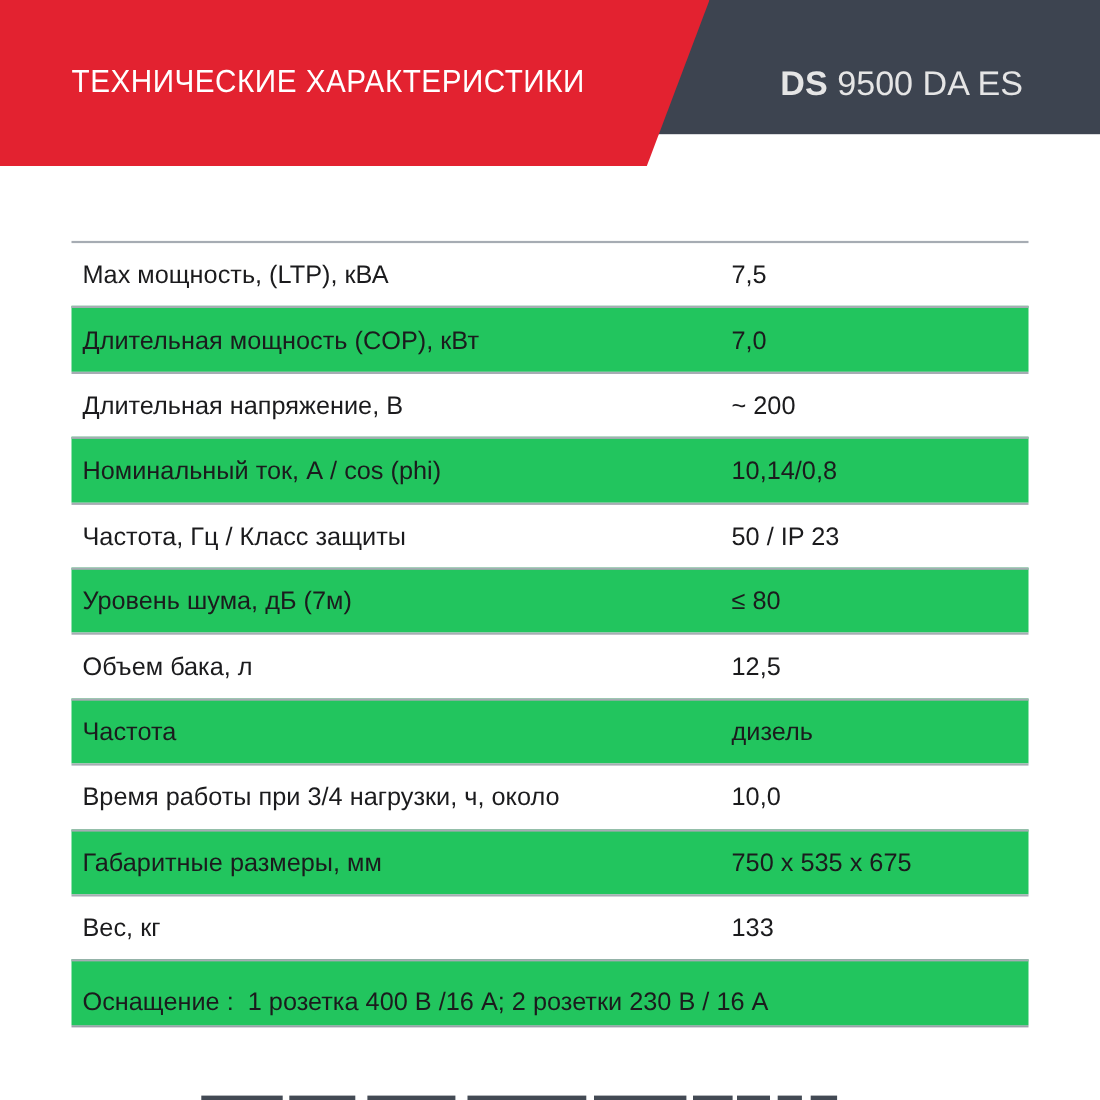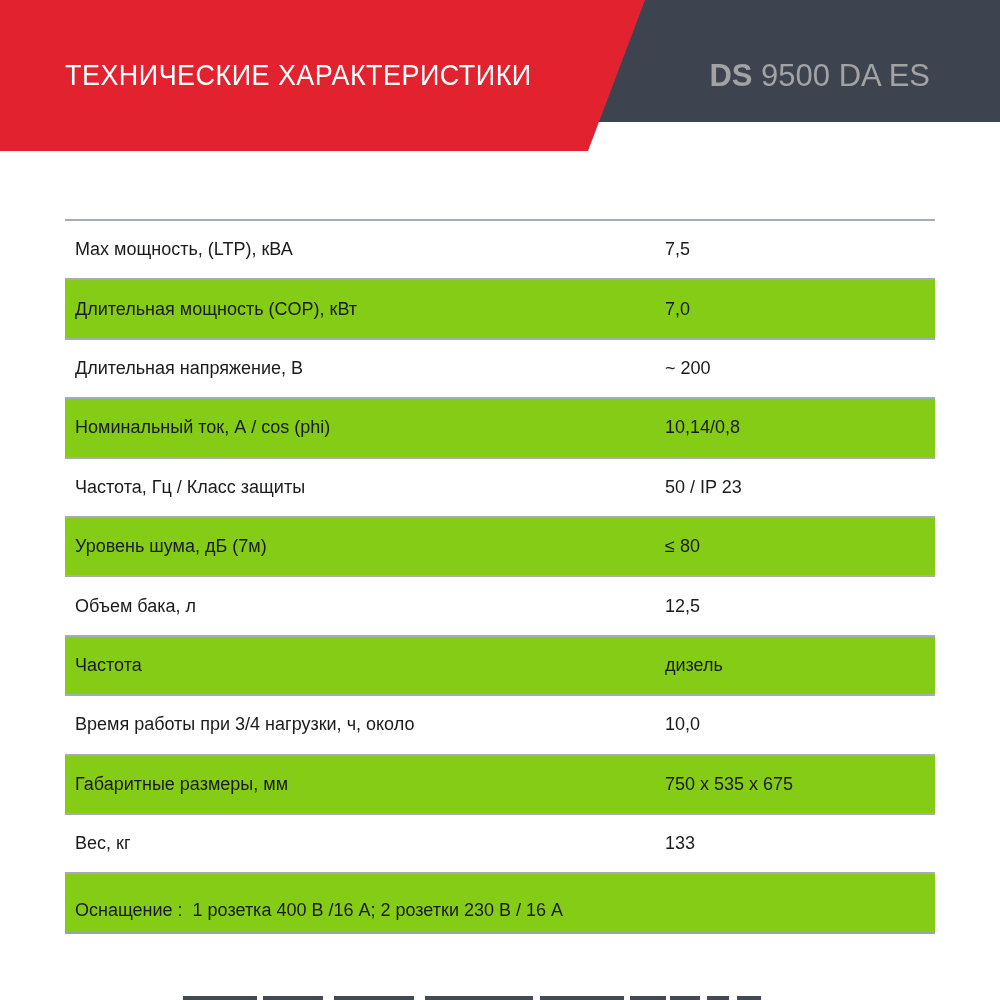--- a/index.html
+++ b/index.html
@@ -34,43 +34,43 @@
     letter-spacing: 0.5px;
     transform: scaleX(0.93);
     transform-origin: left center;
     white-space: nowrap;
     z-index: 2;
   }
   .banner-model {
     position: absolute;
     right: 70px; top: 0; height: 151px;
     display: flex; align-items: center;
-    color: #a3a3a3;
+    color: #e5e5e5;
     font-size: 31px;
     font-weight: 400;
     white-space: pre;
     z-index: 2;
   }
   .banner-model .model-prefix { font-weight: 700; }
   
   .spec-table {
     position: absolute;
     left: 65px; top: 219px;
     width: 870px;
     border-bottom: 2px solid #9aa1a9;
   }
   .trow {
     display: flex;
     align-items: center;
     height: 59.4px;
     border-top: 2px solid #a6acb3;
-    font-size: 18px;
+    font-size: 23px;
     color: #1b1b1d;
   }
-  .trow.alt { background: #84cc16; }
+  .trow.alt { background: #22c55e; }
   .cell-label {
     flex: 0 0 600px;
     padding-left: 10px;
     white-space: nowrap;
   }
   .cell-value {
     flex: 1;
     white-space: pre;
   }
   .cell-full {

